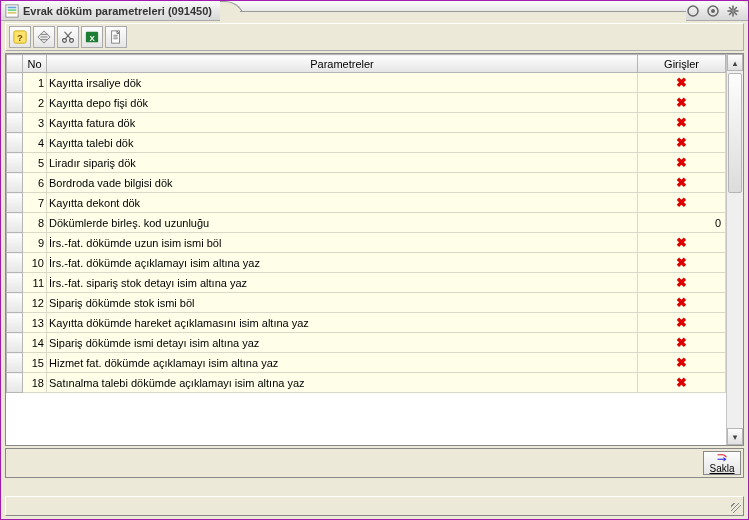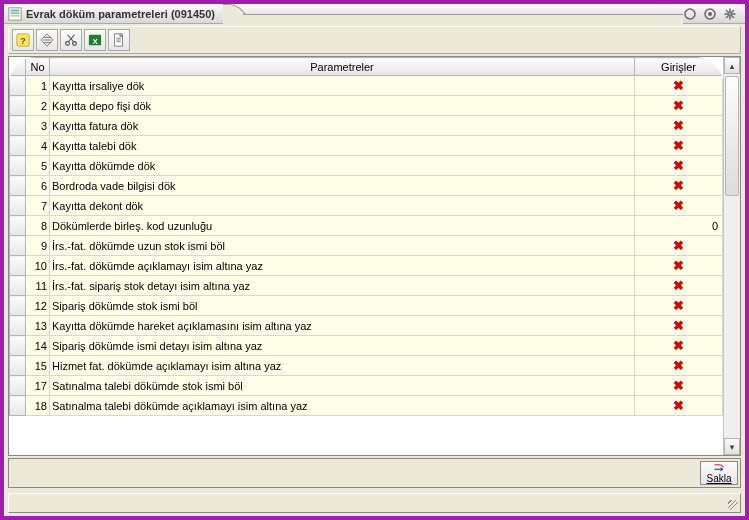--- a/index.html
+++ b/index.html
@@ -9,21 +9,21 @@
     background: #ece9d8;
     width: 749px;
     height: 520px;
     overflow: hidden;
   }
   .window {
     width: 749px;
     height: 520px;
     display: flex;
     flex-direction: column;
-    border: 4px solid #a21caf;
+    border: 1px solid #a21caf;
     background: #ece9d8;
   }
   .titlebar {
     height: 20px;
     background: linear-gradient(to bottom, #fcfcfc, #e8e8e8 50%, #d8d8d8);
     border-bottom: 1px solid #aaa;
     display: flex;
     align-items: center;
     padding: 0 4px;
     font-weight: bold;
@@ -90,21 +90,20 @@
     display:flex;
     background:#fff;
     min-height:0;
   }
   .grid-scroll {
     flex:1;
     overflow:hidden;
     display:flex;
     flex-direction:column;
     min-width:0;
-    border-radius:27px;
   }
   table.grid {
     border-collapse: collapse;
     width: 100%;
     table-layout: fixed;
   }
   table.grid th {
     background: linear-gradient(#fdfdfd,#e5e5e5);
     border:1px solid #b5b5b5;
     font-weight: normal;
@@ -146,21 +145,21 @@
   }
   .vscroll .track { flex:1; position:relative; }
   .vscroll .thumb {
     position:absolute; left:1px; right:1px; top:2px; height:120px;
     background:linear-gradient(#fdfdfd,#dcdcdc);
     border:1px solid #b5b5b5;
     border-radius:2px;
   }
   .lower-panel {
     height:30px;
-    margin:0 4px 5px 4px;
+    margin:0 4px 18px 4px;
     border:1px solid #888;
     background:#ece9d8;
     display:flex; justify-content:flex-end; align-items:stretch;
     padding:2px;
   }
   .lower-panel button.sakla {
     width:38px;
     border:1px solid #888;
     background:linear-gradient(#fdfdfd,#e5e5e5);
     font-size:10px;
@@ -306,21 +305,21 @@
             </tr>
             <tr>
               <td class="rowsel"></td>
               <td class="no">4</td>
               <td>Kayıtta talebi dök</td>
               <td class="gir"><span class="x-icon">✖</span></td>
             </tr>
             <tr>
               <td class="rowsel"></td>
               <td class="no">5</td>
-              <td>Kayıtta dökümde dök</td>
+              <td>Liradır sipariş dök</td>
               <td class="gir"><span class="x-icon">✖</span></td>
             </tr>
             <tr>
               <td class="rowsel"></td>
               <td class="no">6</td>
               <td>Bordroda vade bilgisi dök</td>
               <td class="gir"><span class="x-icon">✖</span></td>
             </tr>
             <tr>
               <td class="rowsel"></td>
@@ -330,21 +329,21 @@
             </tr>
             <tr>
               <td class="rowsel"></td>
               <td class="no">8</td>
               <td>Dökümlerde birleş. kod uzunluğu</td>
               <td class="gir rtext">0</td>
             </tr>
             <tr>
               <td class="rowsel"></td>
               <td class="no">9</td>
-              <td>İrs.-fat. dökümde uzun stok ismi böl</td>
+              <td>İrs.-fat. dökümde uzun isim ismi böl</td>
               <td class="gir"><span class="x-icon">✖</span></td>
             </tr>
             <tr>
               <td class="rowsel"></td>
               <td class="no">10</td>
               <td>İrs.-fat. dökümde açıklamayı isim altına yaz</td>
               <td class="gir"><span class="x-icon">✖</span></td>
             </tr>
             <tr>
               <td class="rowsel"></td>
@@ -367,26 +366,20 @@
             <tr>
               <td class="rowsel"></td>
               <td class="no">14</td>
               <td>Sipariş dökümde ismi detayı isim altına yaz</td>
               <td class="gir"><span class="x-icon">✖</span></td>
             </tr>
             <tr>
               <td class="rowsel"></td>
               <td class="no">15</td>
               <td>Hizmet fat. dökümde açıklamayı isim altına yaz</td>
-              <td class="gir"><span class="x-icon">✖</span></td>
-            </tr>
-            <tr>
-              <td class="rowsel"></td>
-              <td class="no">17</td>
-              <td>Satınalma talebi dökümde stok ismi böl</td>
               <td class="gir"><span class="x-icon">✖</span></td>
             </tr>
             <tr>
               <td class="rowsel"></td>
               <td class="no">18</td>
               <td>Satınalma talebi dökümde açıklamayı isim altına yaz</td>
               <td class="gir"><span class="x-icon">✖</span></td>
             </tr>
           </tbody>
       </table>

